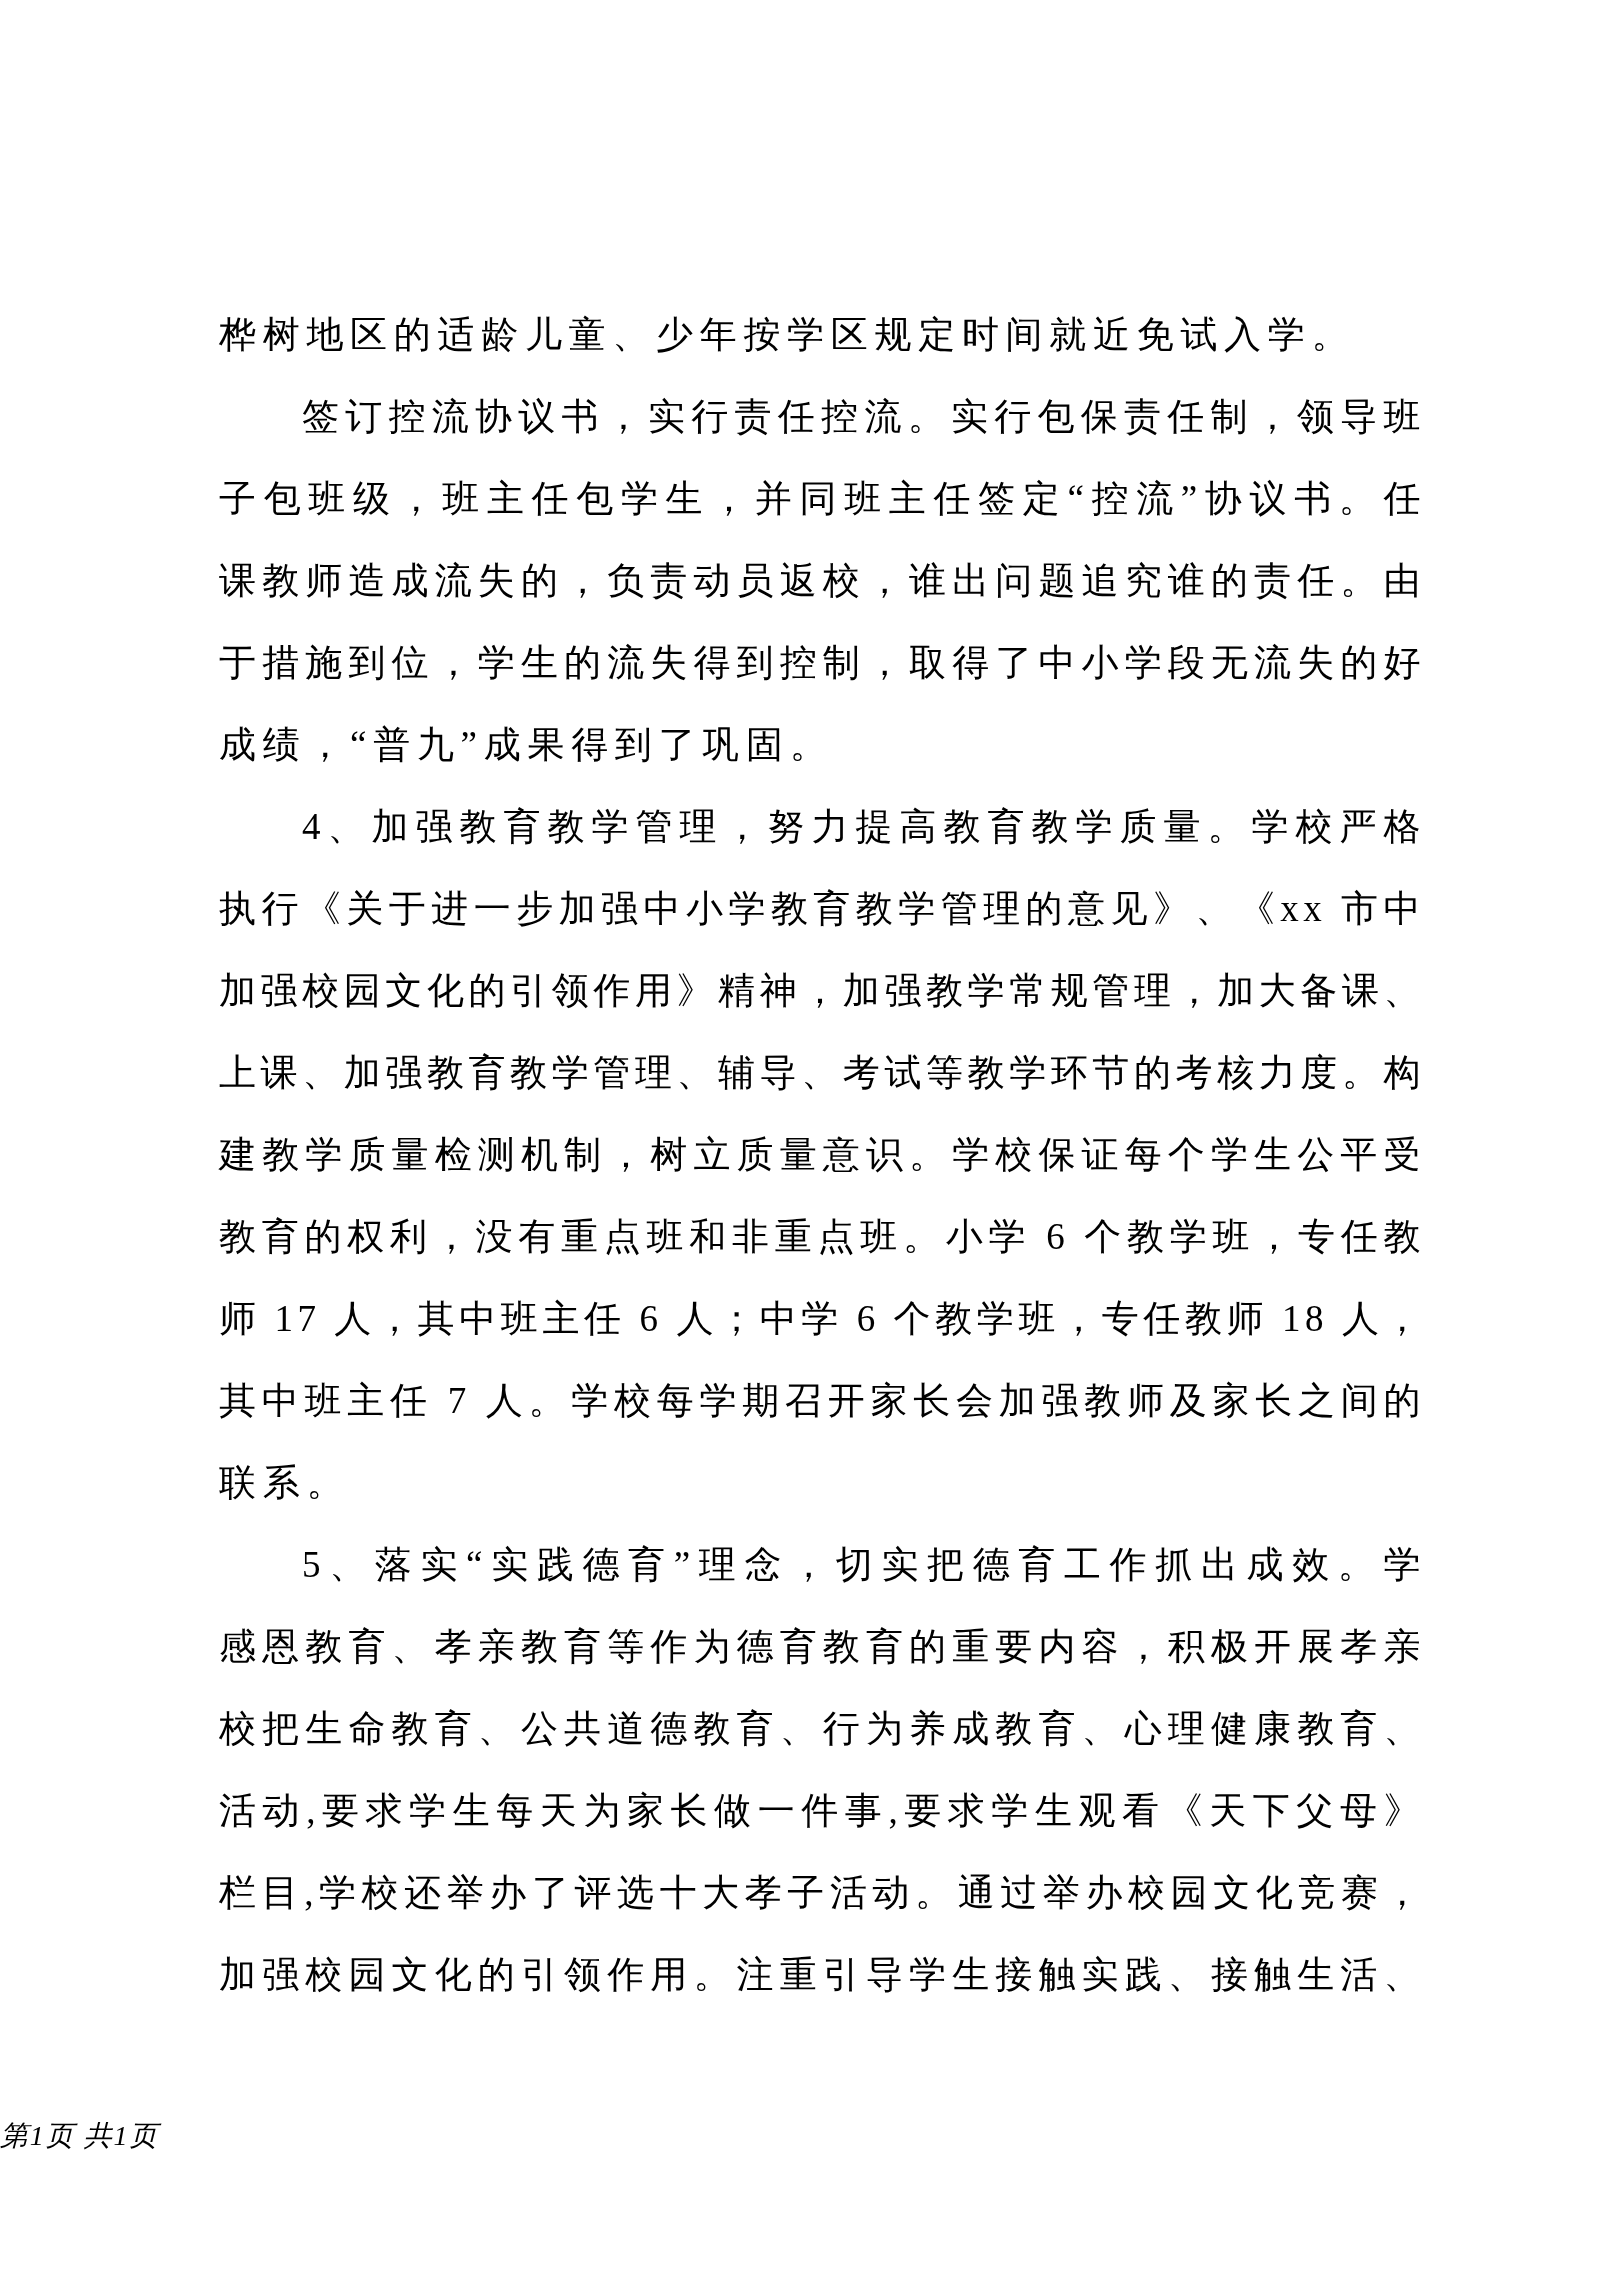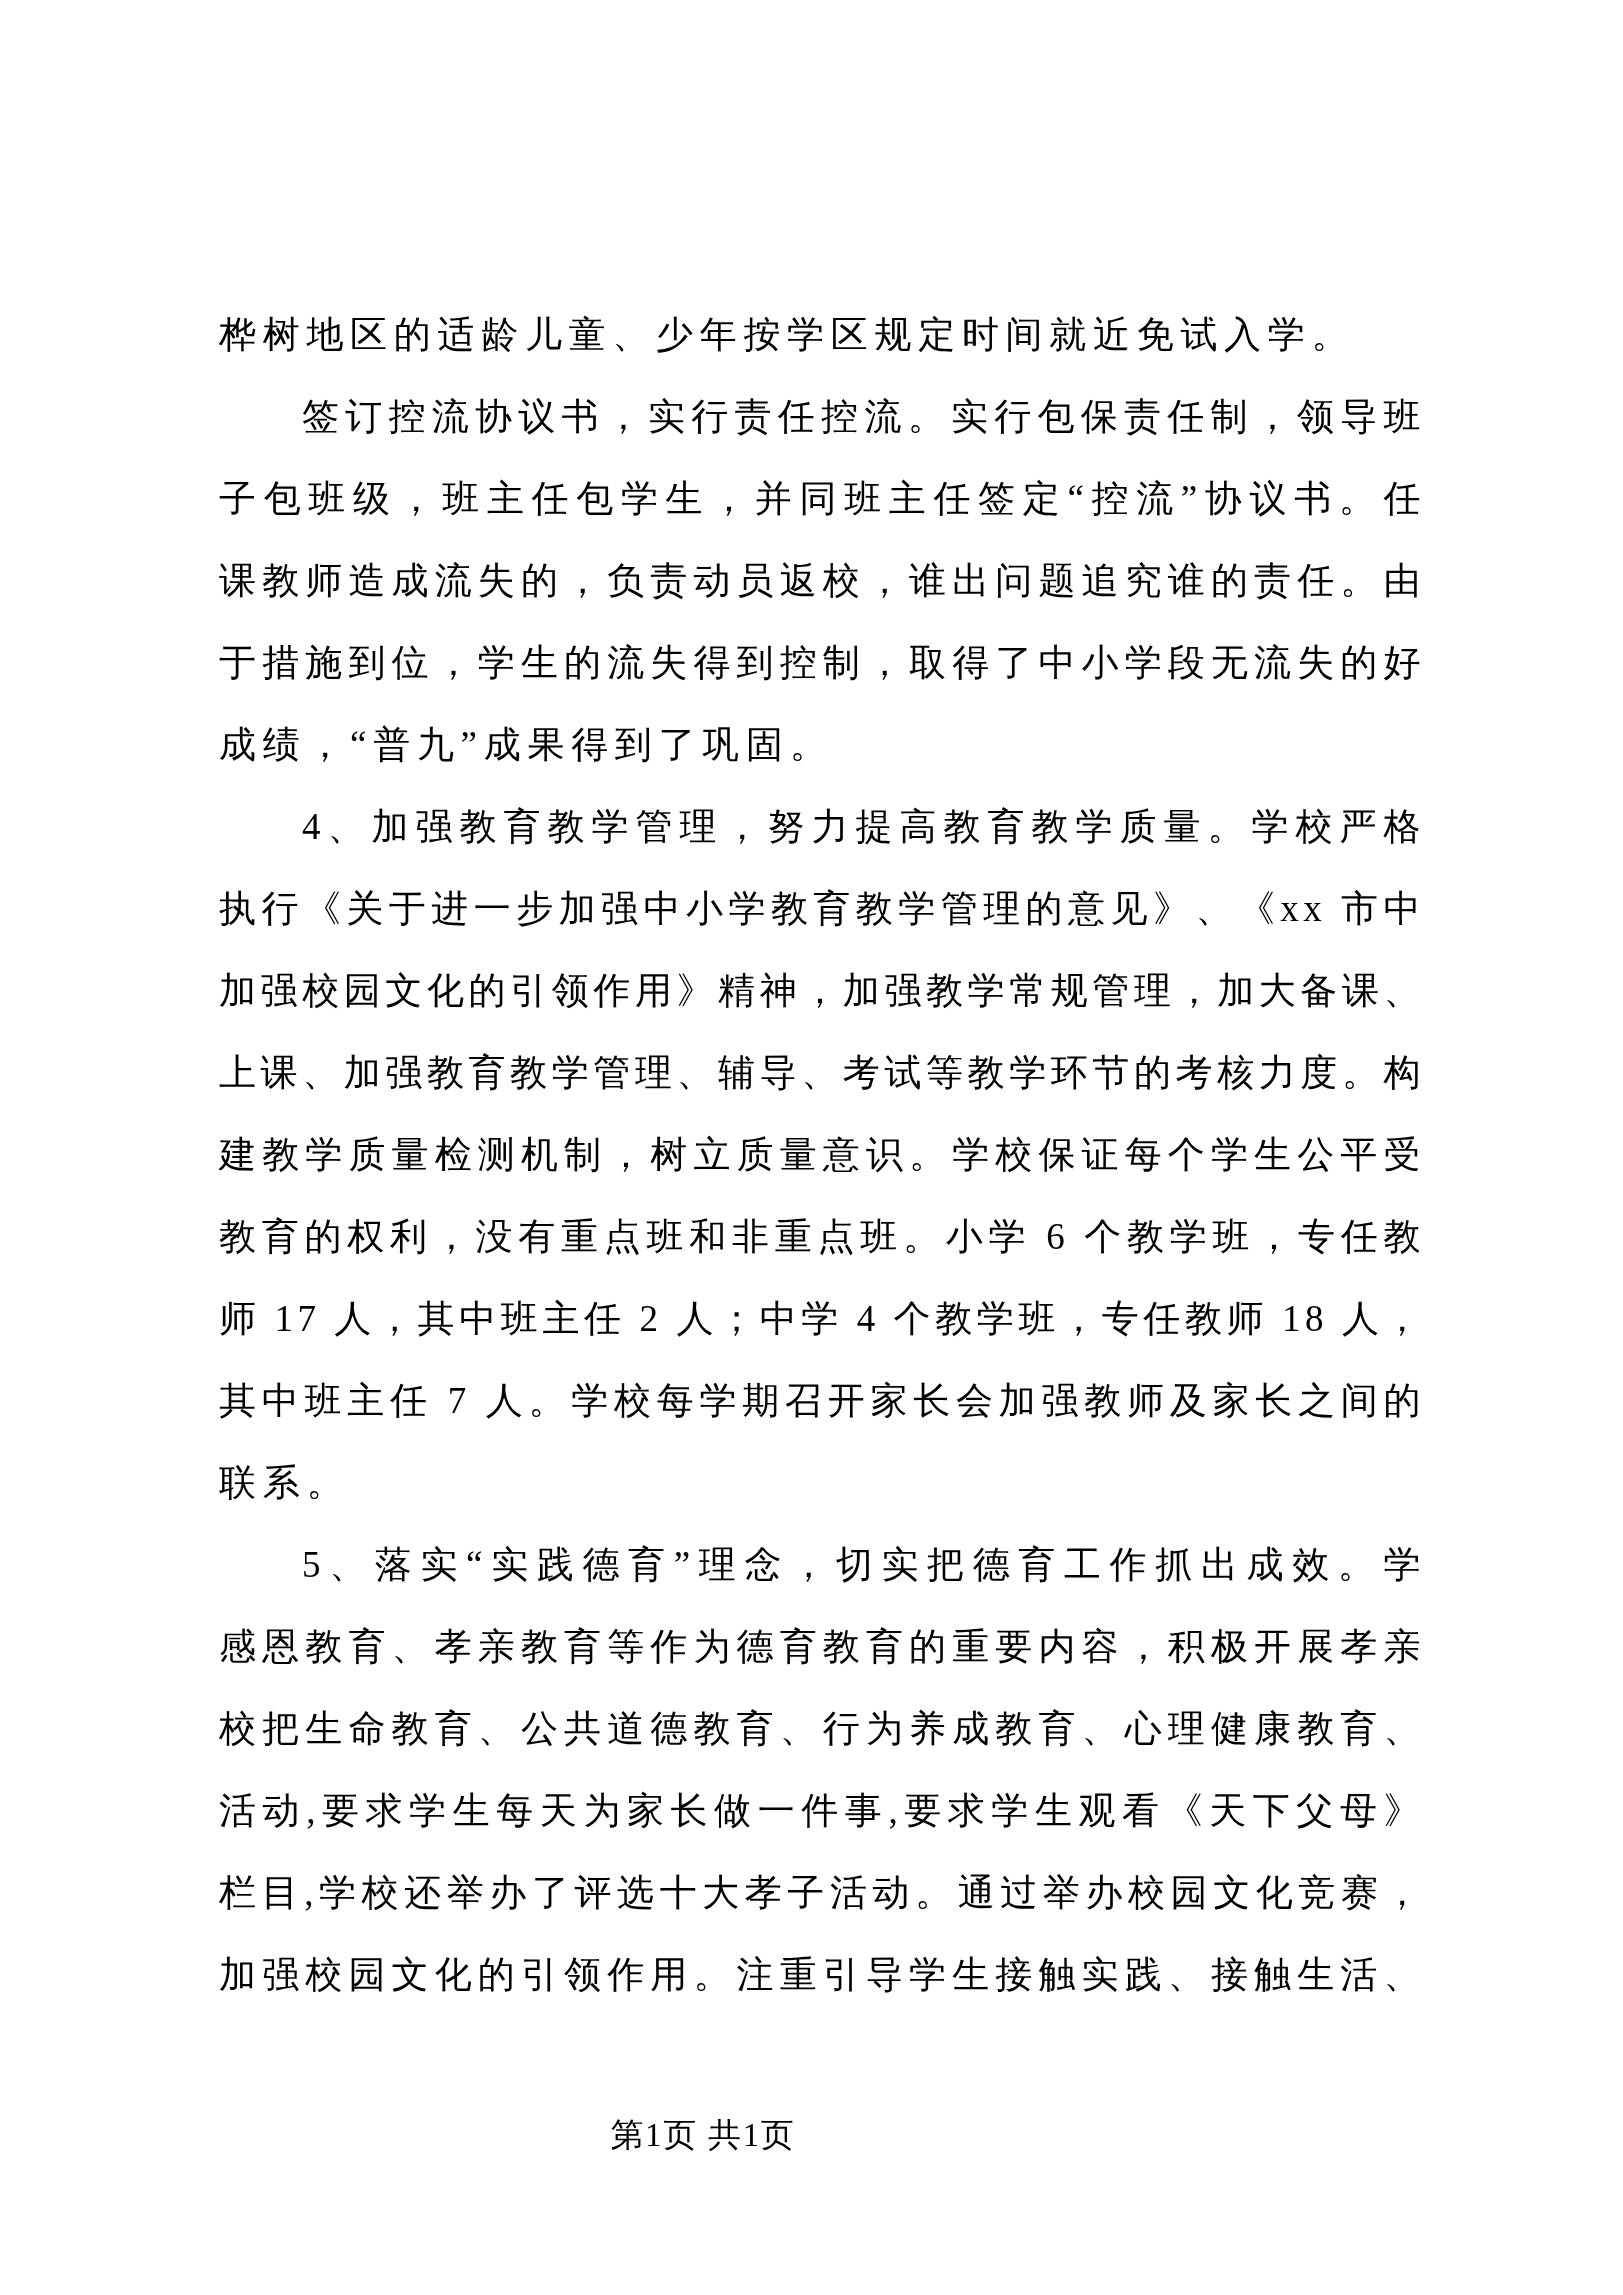--- a/index.html
+++ b/index.html
@@ -46,45 +46,46 @@
   }
   
   .line.indent {
     text-indent: 83px;
   }
   .footer {
     position: absolute;
     left: 0;
     top: 2113px;
     width: 100%;
-    text-align: center;
-    font-size: 33px;
+    text-align: left;
+    font-size: 28px;
     line-height: 45px;
     letter-spacing: 1.7px;
     color: #000000;
+    font-style: italic;
   }
 </style>
 </head>
 <body>
 
 <div class="page">
   <div class="content">
     <div class="line end">桦树地区的适龄儿童、少年按学区规定时间就近免试入学。</div>
     <div class="line indent">签订控流协议书，实行责任控流。实行包保责任制，领导班</div>
     <div class="line">子包班级，班主任包学生，并同班主任签定“控流”协议书。任</div>
     <div class="line">课教师造成流失的，负责动员返校，谁出问题追究谁的责任。由</div>
     <div class="line">于措施到位，学生的流失得到控制，取得了中小学段无流失的好</div>
     <div class="line end">成绩，“普九”成果得到了巩固。</div>
     <div class="line indent">4、加强教育教学管理，努力提高教育教学质量。学校严格</div>
     <div class="line">执行《关于进一步加强中小学教育教学管理的意见》、《xx 市中</div>
     <div class="line">加强校园文化的引领作用》精神，加强教学常规管理，加大备课、</div>
     <div class="line">上课、加强教育教学管理、辅导、考试等教学环节的考核力度。构</div>
     <div class="line">建教学质量检测机制，树立质量意识。学校保证每个学生公平受</div>
     <div class="line">教育的权利，没有重点班和非重点班。小学 6 个教学班，专任教</div>
-    <div class="line">师 17 人，其中班主任 2 人；中学 4 个教学班，专任教师 18 人，</div>
+    <div class="line">师 17 人，其中班主任 6 人；中学 6 个教学班，专任教师 18 人，</div>
     <div class="line">其中班主任 7 人。学校每学期召开家长会加强教师及家长之间的</div>
     <div class="line end">联系。</div>
     <div class="line indent">5、落实“实践德育”理念，切实把德育工作抓出成效。学</div>
     <div class="line">感恩教育、孝亲教育等作为德育教育的重要内容，积极开展孝亲</div>
     <div class="line">校把生命教育、公共道德教育、行为养成教育、心理健康教育、</div>
     <div class="line">活动,要求学生每天为家长做一件事,要求学生观看《天下父母》</div>
     <div class="line">栏目,学校还举办了评选十大孝子活动。通过举办校园文化竞赛，</div>
     <div class="line">加强校园文化的引领作用。注重引导学生接触实践、接触生活、</div>
   </div>
 

